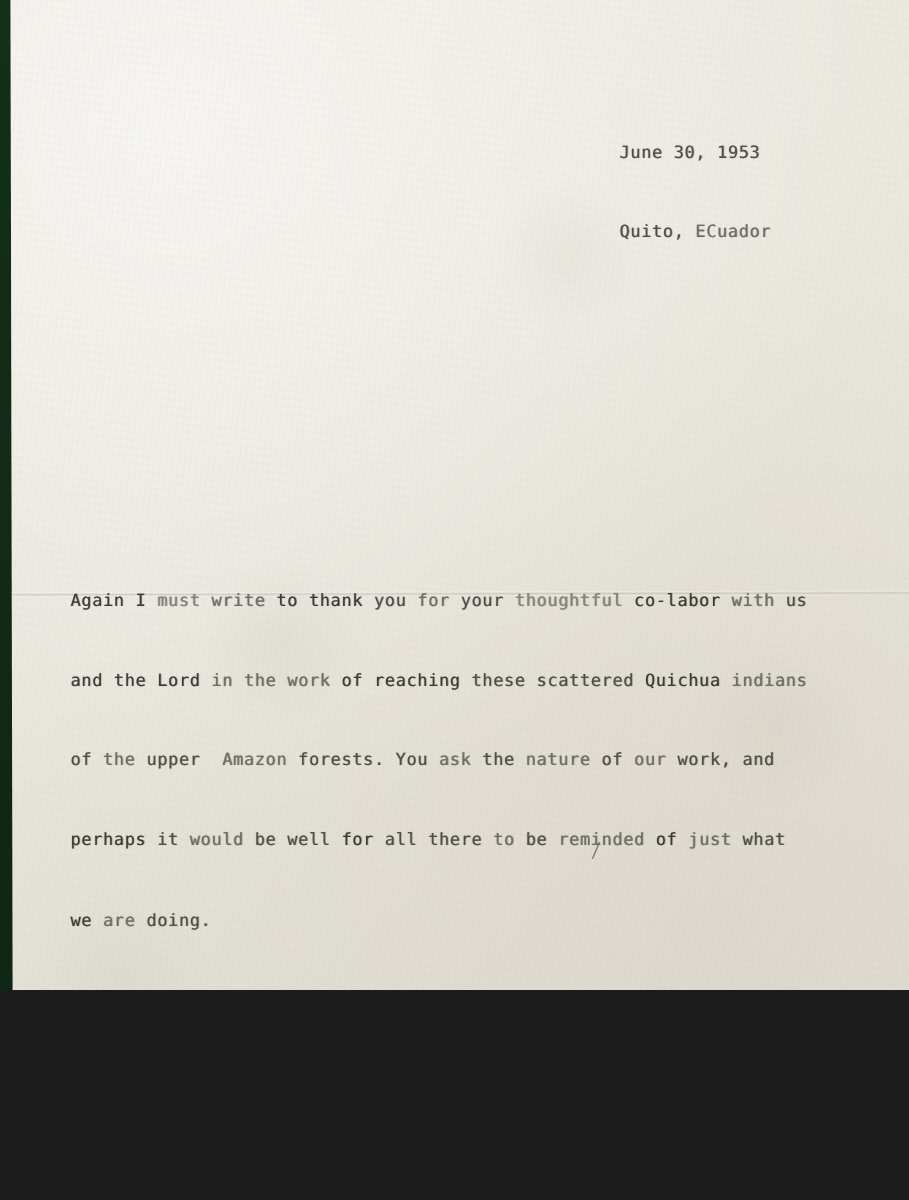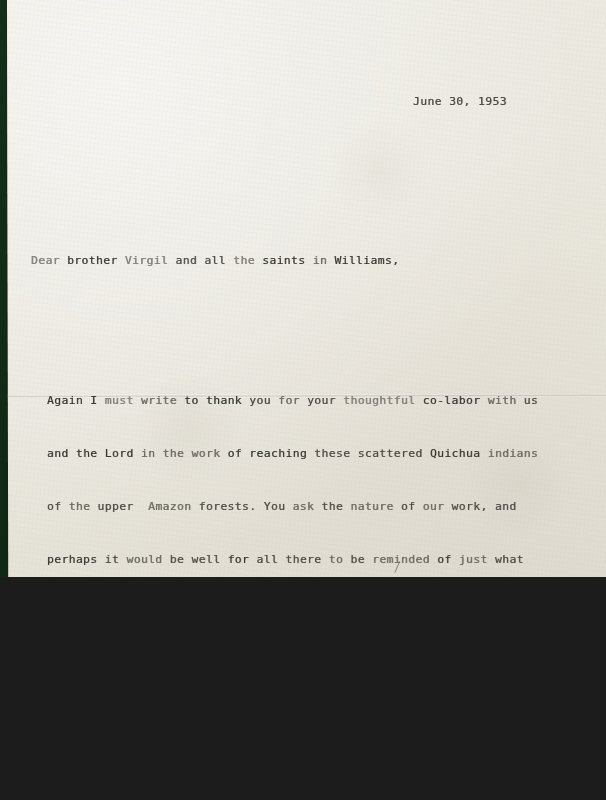--- a/index.html
+++ b/index.html
@@ -4,21 +4,21 @@
 <style>
   html, body {
     margin: 0;
     padding: 0;
     background: #1c1c1c;
   }
 
   #page {
     position: relative;
     width: 606px;
-    height: 577px;
+    height: 660px;
     overflow: hidden;
     background: #fef9c3;
     font-family: "DejaVu Sans Mono", "Liberation Mono", monospace;
   }
 
   
   #scan-backing {
     position: absolute;
     inset: 0;
     background: linear-gradient(100deg, #12301a 0%, #0a1a0d 40%, #12301a 100%);
@@ -167,32 +167,33 @@
   <div id="paper">
     <div id="paper-grain"></div>
     <div id="paper-crease"></div>
     <div id="paper-crease-2"></div>
   </div>
 
   <div id="typed">
 
     
     <div class="tline head-line"><span class="ink-mid">June</span> <span class="ink-mid">30,</span> <span class="ink-mid">1953</span></div>
+    <div class="tline head-line"><span class="ink-mid">Quito,</span> <span class="ink-faint">ECuador</span></div>
 
     <div class="tline blank"> </div>
 
     
-    <div class="tline"><span class="ink-ghost">Dear</span> <span class="ink-strong">brother</span> <span class="ink-ghost">Virgil</span> <span class="ink-mid">and</span> <span class="ink-mid">all</span> <span class="ink-ghost">the</span> <span class="ink-strong">saints</span> <span class="ink-faint">in</span> <span class="ink-strong">Williams,</span></div>
 
     
     <div class="body-block">
       <div class="tline"><span class="ink-strong">Again</span> <span class="ink-strong">I</span> <span class="ink-ghost">must</span> <span class="ink-faint">write</span> <span class="ink-strong">to</span> <span class="ink-strong">thank</span> <span class="ink-mid">you</span> <span class="ink-faint">for</span> <span class="ink-mid">your</span> <span class="ink-ghost">thoughtful</span> <span class="ink-strong">co-labor</span> <span class="ink-faint">with</span> <span class="ink-mid">us</span></div>
       <div class="tline"><span class="ink-strong">and</span> <span class="ink-strong">the</span> <span class="ink-strong">Lord</span> <span class="ink-faint">in</span> <span class="ink-faint">the</span> <span class="ink-faint">work</span> <span class="ink-strong">of</span> <span class="ink-strong">reaching</span> <span class="ink-mid">these</span> <span class="ink-mid">scattered</span> <span class="ink-strong">Quichua</span> <span class="ink-faint">indians</span></div>
       <div class="tline"><span class="ink-mid">of</span> <span class="ink-faint">the</span> <span class="ink-mid">upper</span>  <span class="ink-faint">Amazon</span> <span class="ink-mid">forests.</span> <span class="ink-mid">You</span> <span class="ink-faint">ask</span> <span class="ink-mid">the</span> <span class="ink-faint">nature</span> <span class="ink-mid">of</span> <span class="ink-faint">our</span> <span class="ink-mid">work,</span> <span class="ink-mid">and</span></div>
       <div class="tline"><span class="ink-strong">perhaps</span> <span class="ink-mid">it</span> <span class="ink-faint">would</span> <span class="ink-mid">be</span> <span class="ink-mid">well</span> <span class="ink-strong">for</span> <span class="ink-mid">all</span> <span class="ink-mid">there</span> <span class="ink-faint">to</span> <span class="ink-mid">be</span> <span class="ink-faint">reminded</span> <span class="ink-strong">of</span> <span class="ink-faint">just</span> <span class="ink-mid">what</span></div>
+      <div class="tline"><span class="ink-strong">we</span> <span class="ink-faint">are</span> <span class="ink-mid">doing.</span></div>
     </div>
 
     
 
     
     
 
     
 
     

